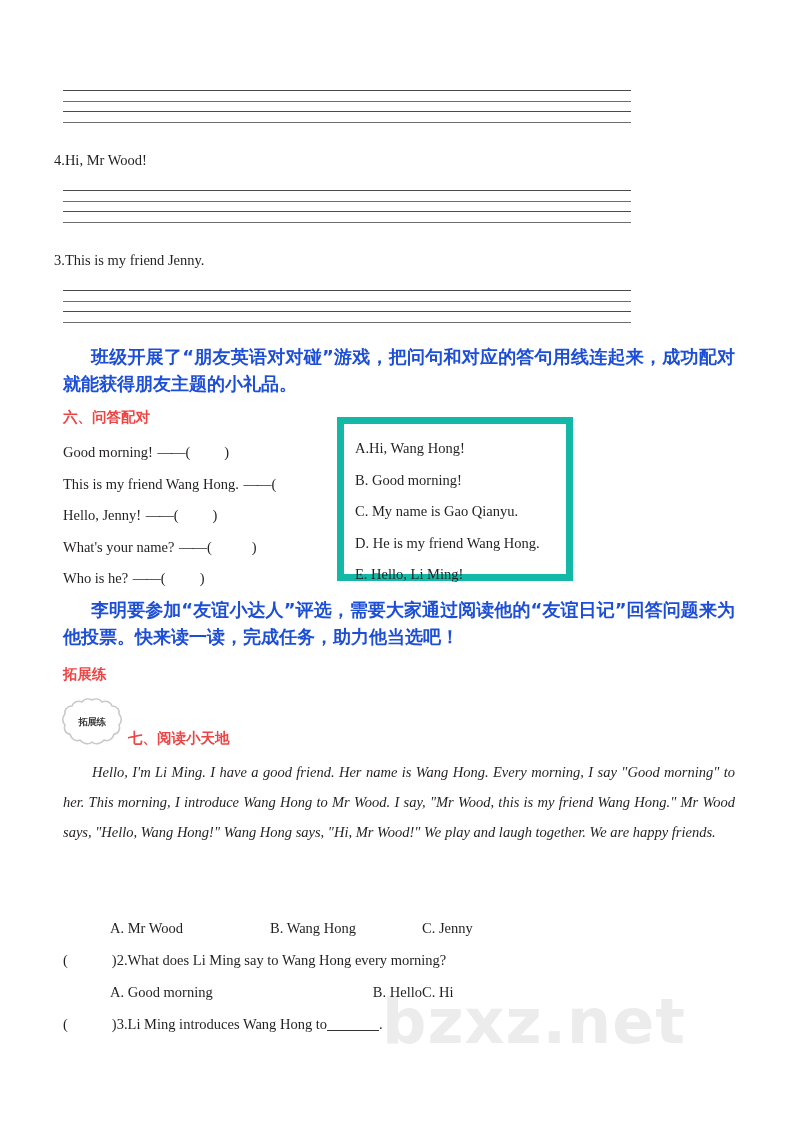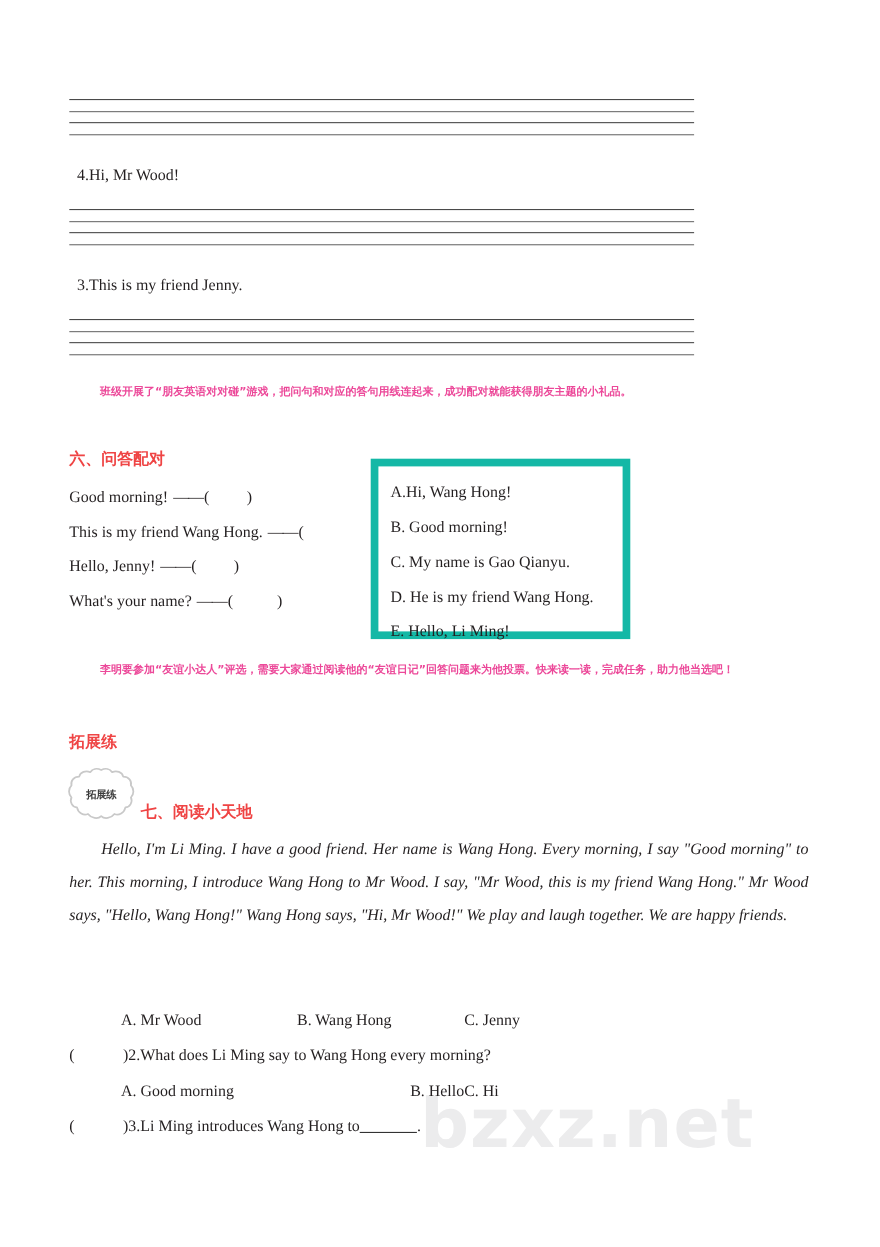--- a/index.html
+++ b/index.html
@@ -48,34 +48,34 @@
     margin-bottom: 9.6px;
   }
   .rule-line.thin {
     border-top: 1.1px solid #6e6e6e;
   }
   .rule-line:last-child { margin-bottom: 0; }
 
   
   .prompt {
     position: absolute;
-    left: 70px;
+    left: 54px;
     font-size: 14.5px;
     white-space: nowrap;
   }
 
   
   .blue-note {
     position: absolute;
     left: 63px;
     width: 672px;
-    color: #ec4899;
-    font-family: "DejaVu Sans", "Liberation Sans", sans-serif;
-    font-weight: bold;
-    font-size: 10px;
+    color: #1d4ed8;
+    font-family: "DejaVu Sans", "Liberation Sans", sans-serif;
+    font-weight: bold;
+    font-size: 18px;
     line-height: 27px;
     text-indent: 28px;
     text-align: justify;
   }
 
   
   .cn-heading {
     position: absolute;
     left: 63px;
     font-family: "DejaVu Sans", "Liberation Sans", sans-serif;
@@ -225,20 +225,24 @@
       <span>This is my friend Wang Hong.</span>
       <span class="dash">——</span><span>(</span>
     </div>
     <div class="match-row">
       <span>Hello, Jenny!</span>
       <span class="dash">——</span><span>(</span><span class="paren-gap"></span><span>)</span>
     </div>
     <div class="match-row">
       <span>What's your name?</span>
       <span class="dash">——</span><span>(</span><span class="paren-gap wide"></span><span>)</span>
+    </div>
+    <div class="match-row">
+      <span>Who is he?</span>
+      <span class="dash">——</span><span>(</span><span class="paren-gap"></span><span>)</span>
     </div>
   </div>
 
   <div class="options-box">
     <div class="option-row">A.Hi, Wang Hong!</div>
     <div class="option-row">B. Good morning!</div>
     <div class="option-row">C. My name is Gao Qianyu.</div>
     <div class="option-row">D. He is my friend Wang Hong.</div>
     <div class="option-row">E. Hello, Li Ming!</div>
   </div>

